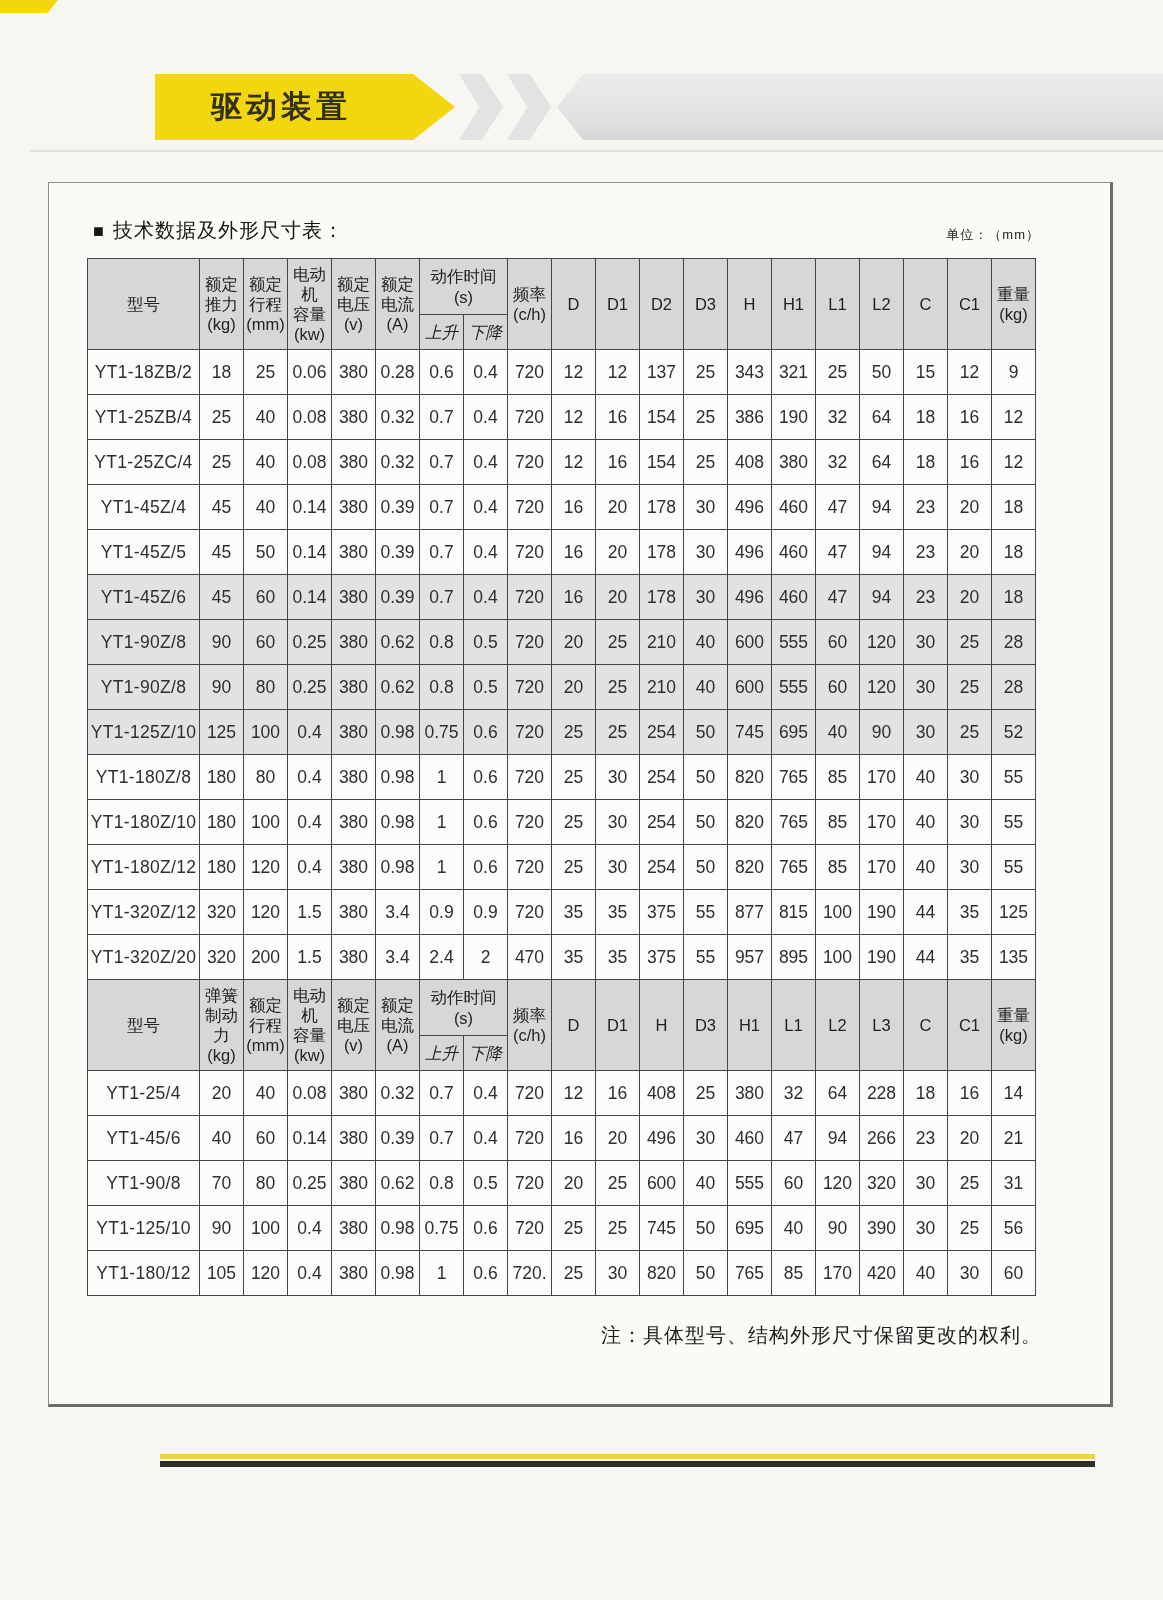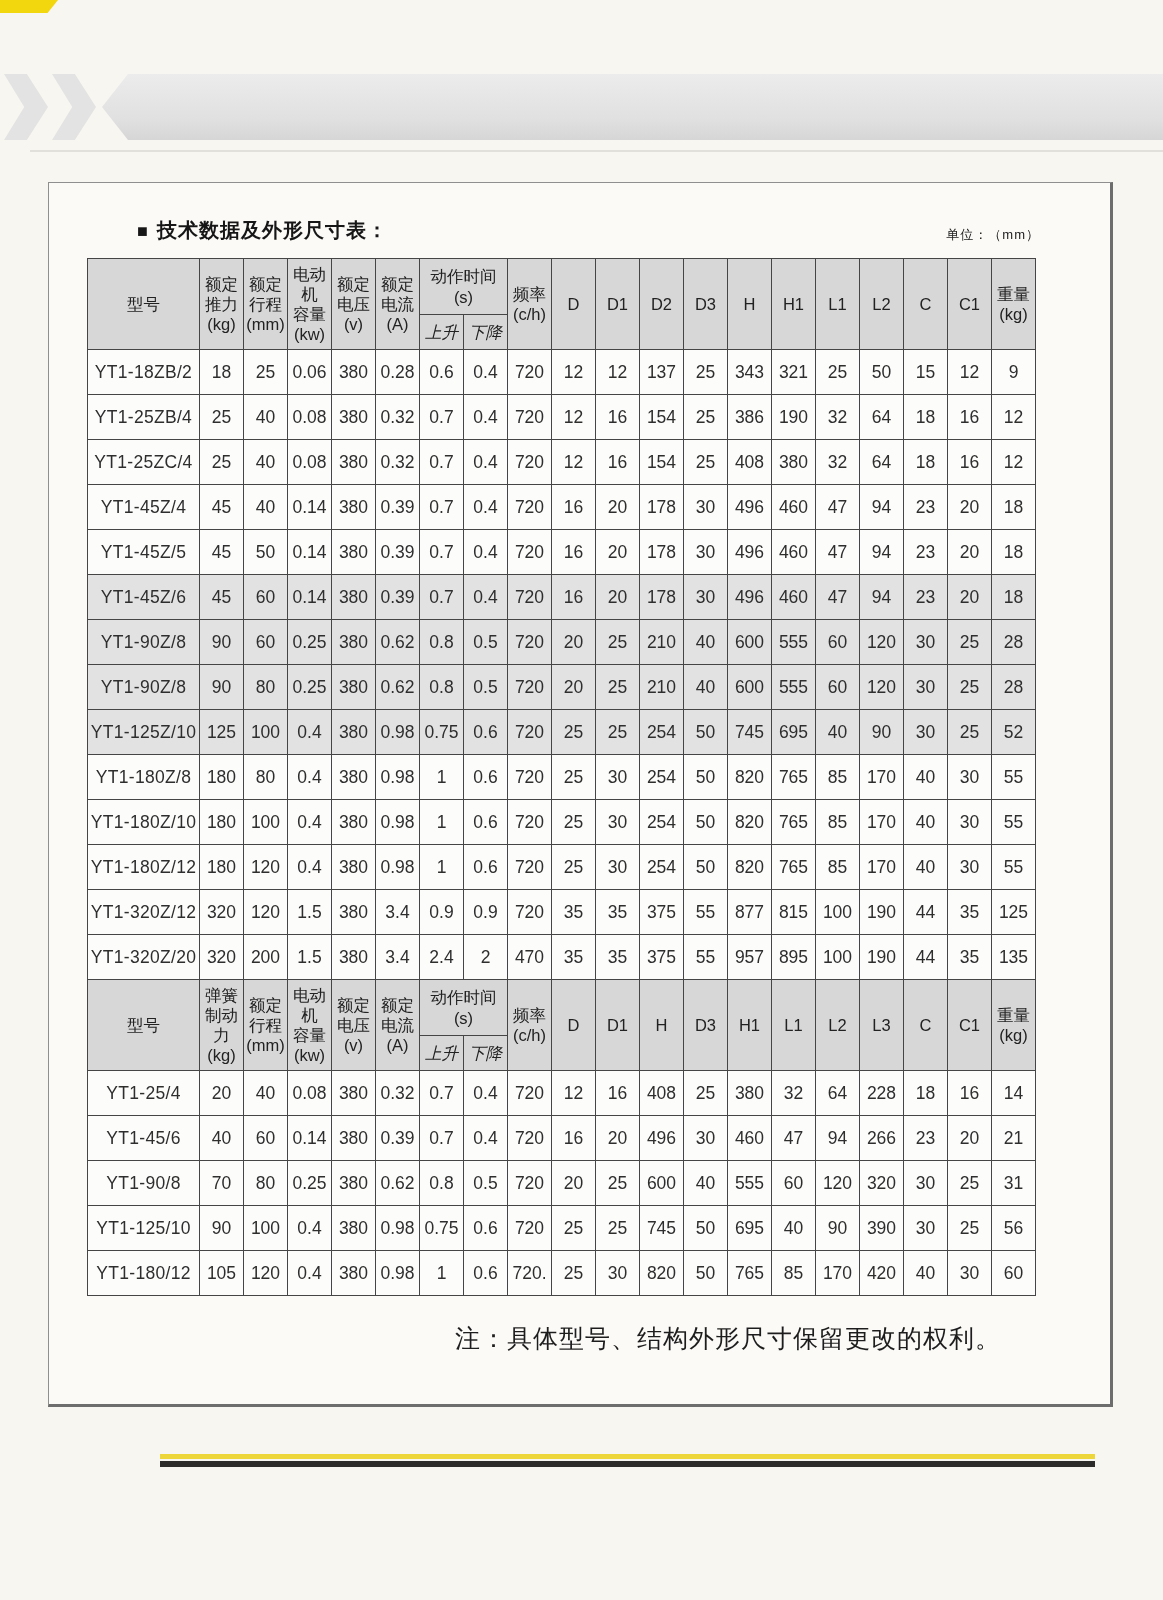--- a/index.html
+++ b/index.html
@@ -51,21 +51,21 @@
     background:#fbfaf7;
     border:1px solid #8f8f8f;
     border-right:3px solid #6d6d6d;
     border-bottom:3px solid #6d6d6d;
     box-sizing:border-box;
   }
   .title-row{
     margin:34px 70px 0 44px;
     display:flex;justify-content:space-between;align-items:flex-end;
   }
-  .section-title{font-size:20px;font-weight:700;color:#161616;letter-spacing:1px;margin-left:44px;}
+  .section-title{font-size:20px;font-weight:400;color:#161616;letter-spacing:1px;}
   .section-title .bullet{font-size:18px;margin-right:8px;}
   .unit-label{font-size:13px;color:#222;letter-spacing:1px;}
   
   table.spec{
     margin:14px 0 0 38px;
     border-collapse:collapse;
     table-layout:fixed;
     width:948px;
   }
   table.spec col.c-model{width:112px;}
@@ -87,36 +87,39 @@
   tr.h2 th{height:34px;font-style:italic;}
   table.spec td{
     height:44px;font-size:17.5px;color:#2e2e2e;
   }
   tr.shaded td{background:#e2e2e2;}
   td.model{font-size:17px;letter-spacing:0.3px;}
   
   .note{
     margin-top:26px;
     text-align:right;
-    padding-right:109px;
-    font-size:25px;font-weight:500;color:#1d1d1d;letter-spacing:1px;
+    padding-right:68px;
+    font-size:20px;font-weight:500;color:#1d1d1d;letter-spacing:1px;
   }
   .bottom-rule{
     position:absolute;left:160px;top:1454px;width:935px;
   }
   .rule-yellow{height:5px;background:#ecd63a;}
   .rule-gap{height:2px;background:#f8f6f0;}
   .rule-black{height:6px;background:#2c2c2a;}
 </style>
 </head>
 <body>
 
 <div class="corner-accent"></div>
 
 <div class="banner">
+  <div class="banner-yellow">
+    <span>驱动装置</span>
+  </div>
   <div class="chev"></div>
   <div class="chev"></div>
   <div class="banner-strip"></div>
 </div>
 <div class="banner-rule"></div>
 
 <div class="content-box">
   <div class="title-row">
     <div class="section-title">
       <span class="bullet">■</span><span>技术数据及外形尺寸表：</span>

